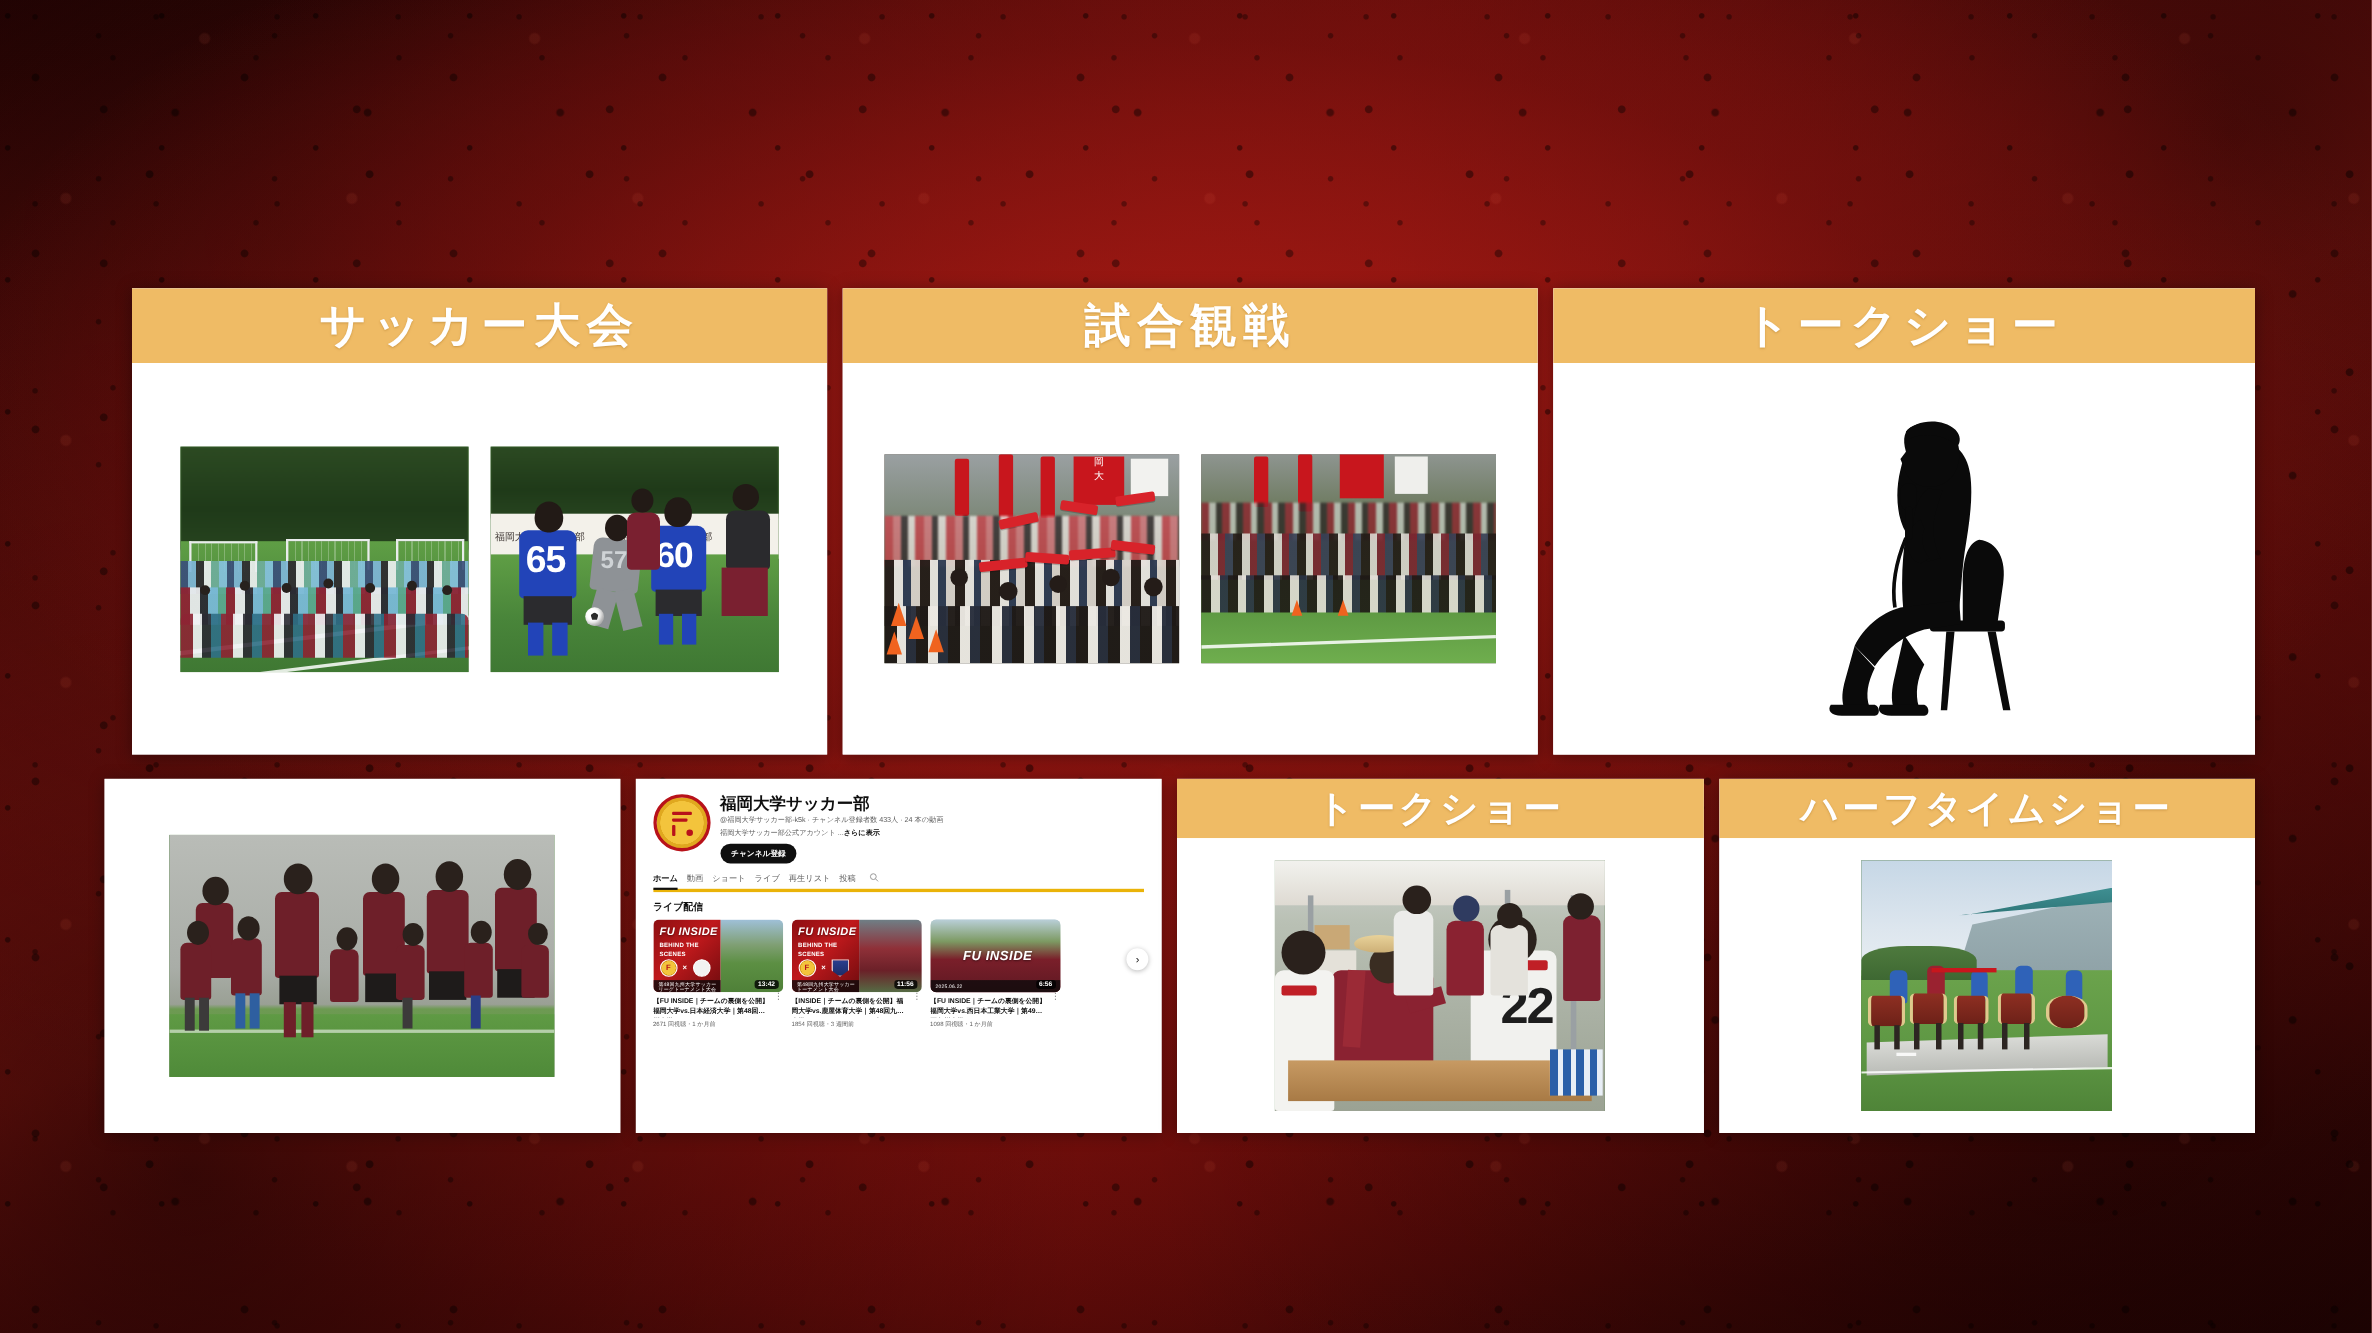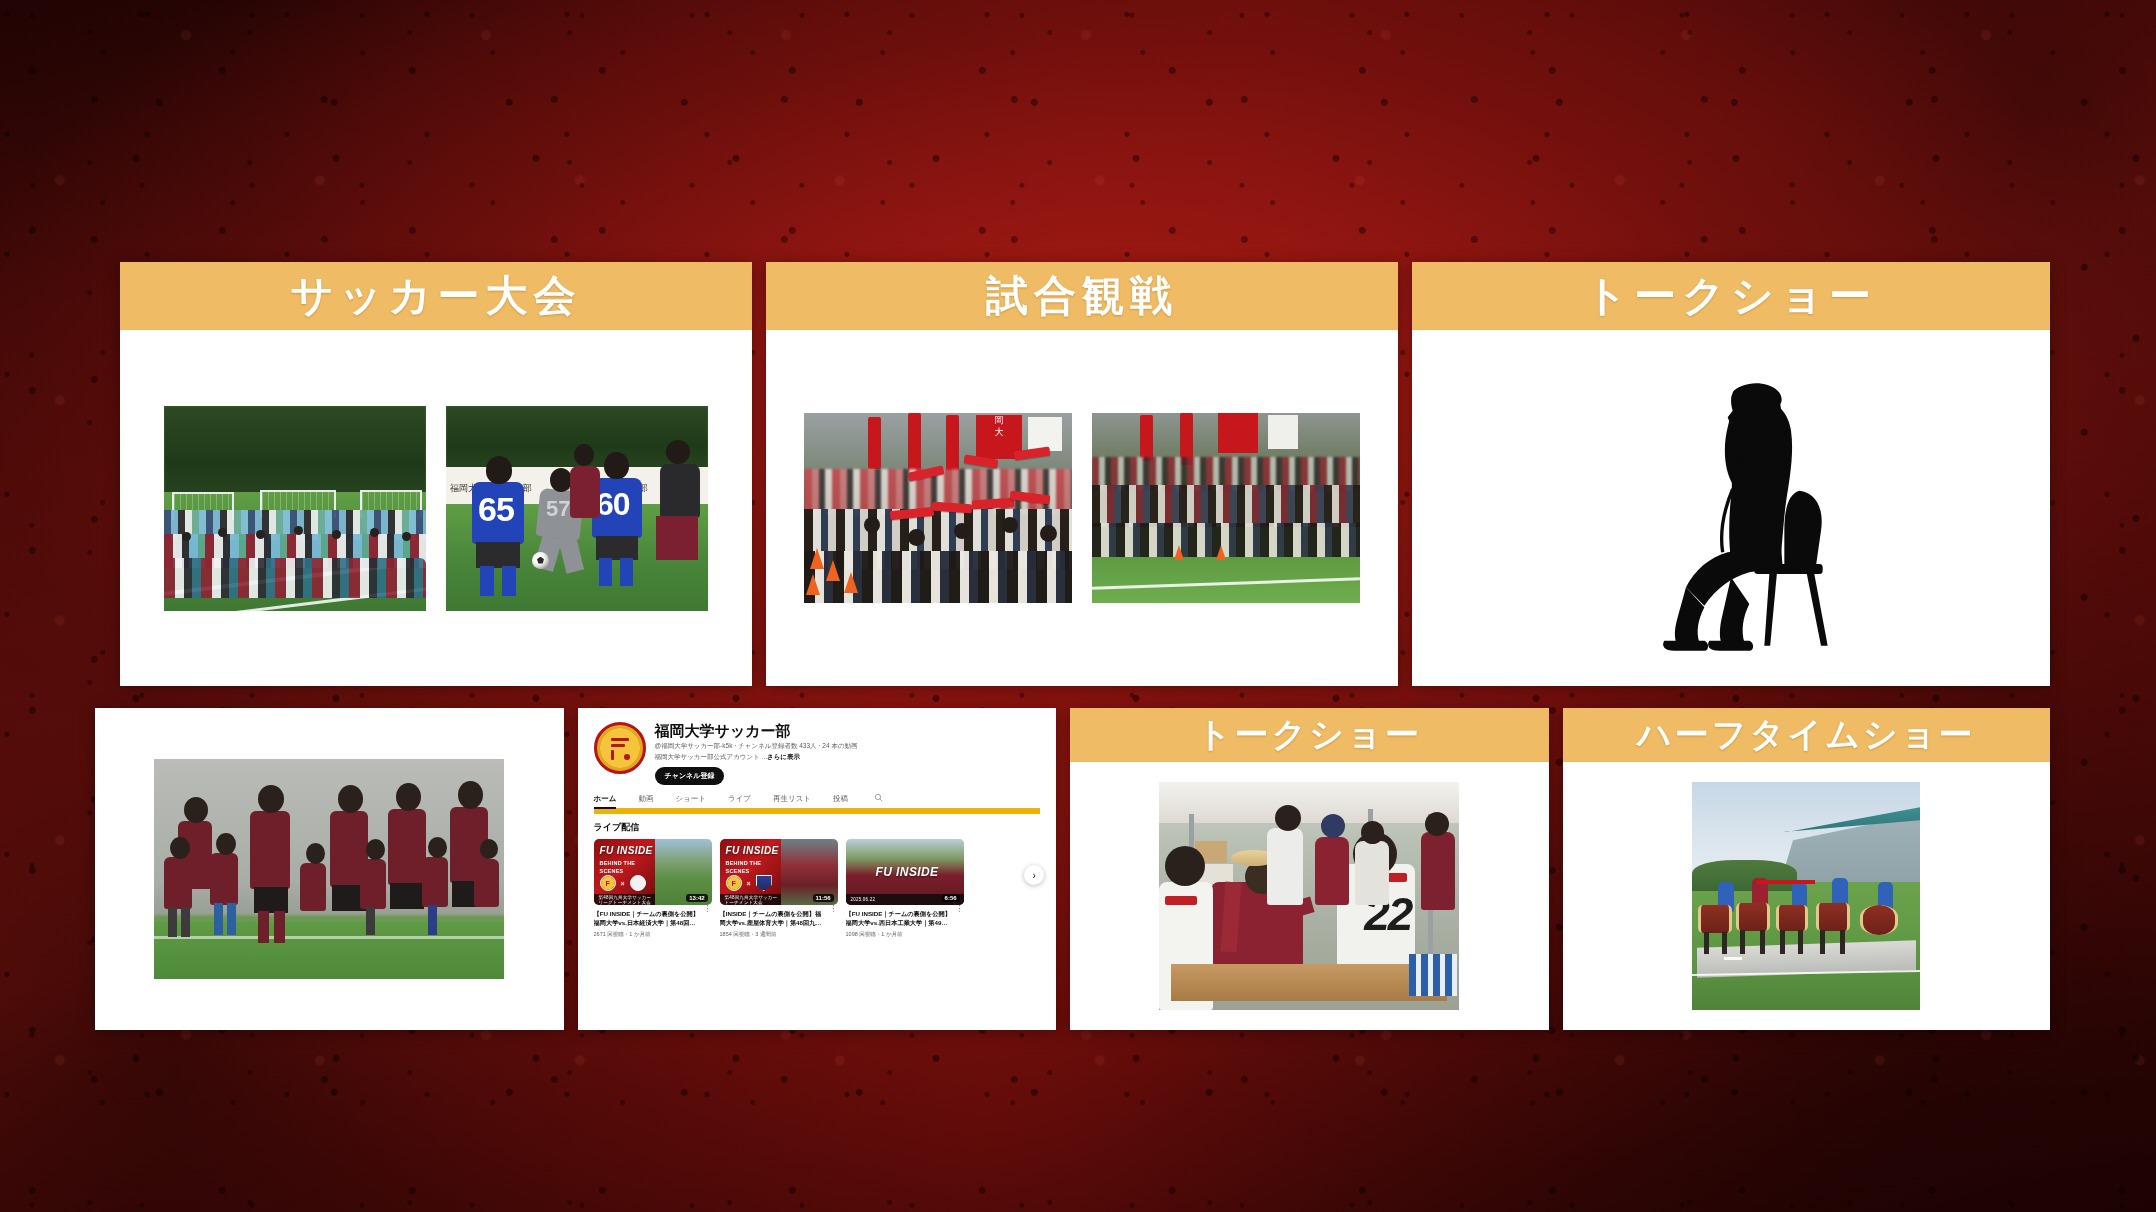--- a/index.html
+++ b/index.html
@@ -239,23 +239,23 @@
   .yt-chan-name { font-size: 15px; font-weight: bold; line-height: 1.15; }
   .yt-meta { font-size: 6.5px; color:#606060; margin-top: 3px; line-height: 1.35; }
   .yt-desc { font-size: 6.5px; color:#606060; margin-top: 2px; }
   .yt-desc .more { color:#0f0f0f; font-weight:bold; }
   .yt-sub-btn {
     margin-top: 5px; display:inline-block;
     background:#0f0f0f; color:#fff; border-radius: 14px;
     font-size: 7px; padding: 4px 10px; font-weight:bold;
   }
   .yt-tabs {
-    display:flex; align-items:center; gap:22px;
+    display:flex; align-items:center; gap:8px;
     margin-top: 8px; padding-bottom: 4px;
-    border-bottom: 6px solid #eab308;
+    border-bottom: 3px solid #eab308;
     font-size: 7.5px; color:#606060;
   }
   .yt-tabs .t-active { color:#0f0f0f; font-weight:bold; position:relative; }
   .yt-tabs .t-active::after {
     content:""; position:absolute; left:0; right:0; bottom:-5px; height:2px; background:#0f0f0f;
   }
   .yt-search-ic { margin-left: 4px; opacity:.65; }
   .yt-section { font-size: 9px; font-weight: bold; margin: 7px 0 5px 0; }
   .yt-grid { display:flex; gap:8px; position:relative; }
   .yt-card { width: 118px; flex: 0 0 auto; }
@@ -678,21 +678,21 @@
 
             <div class="yt-next">›</div>
           </div>
         </div>
       </div>
     </div>
 
     <div class="card c-lot">
       <div class="card-header">トークショー</div>
       <div class="card-body">
-        <div class="photo p-lot" style="width:300px; height:228px;font-style:italic;">
+        <div class="photo p-lot" style="width:300px; height:228px;">
           <div class="bg"></div>
           <div class="tent"></div>
           <div class="pole" style="left:30px;  top:14%; height:70%;"></div>
           <div class="pole" style="right:26px; top:14%; height:76%;"></div>
           <div class="pole" style="right:86px; top:12%; height:30%;"></div>
 
           <div style="position:absolute; left:30px; top:36%; width:44px; height:30px; background:#e4e1d9;"></div>
           <div style="position:absolute; left:36px; top:26%; width:32px; height:22px; background:#c9a876;"></div>
 
           <div class="person" style="right:44px; top:36%; width:78px; height:54%; background:#f1f1ee;"></div>

